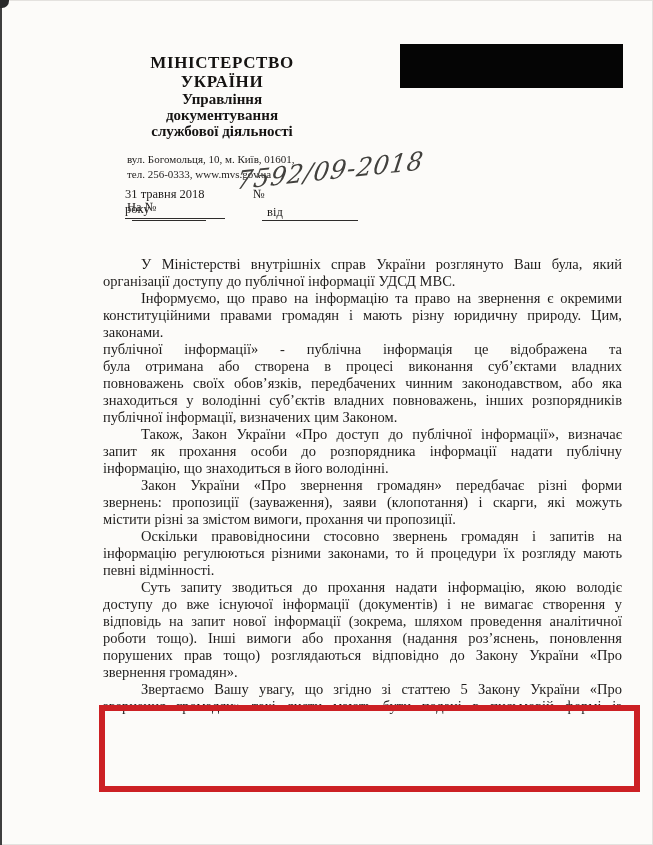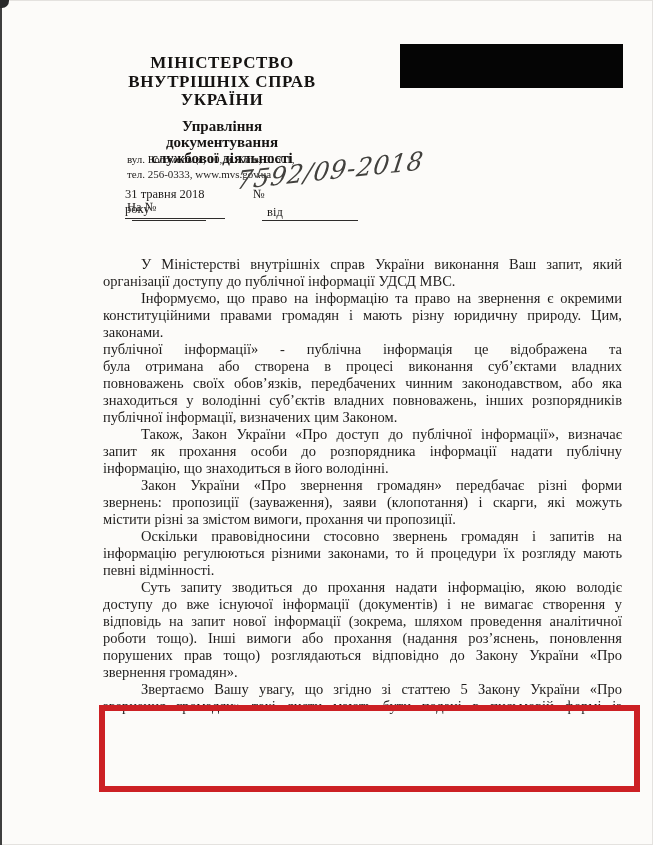--- a/index.html
+++ b/index.html
@@ -12,21 +12,21 @@
     font-family:"Liberation Serif","DejaVu Serif",serif;
     color:#1f1d1c;
   }
   
   .scan-edge-left{position:absolute;left:0;top:0;width:2px;height:845px;background:#3f3f3f;}
   .scan-corner{position:absolute;left:0;top:0;width:9px;height:8px;background:#2a2a2a;border-bottom-right-radius:7px;}
 
   
   .letterhead{position:absolute;left:72px;top:54px;width:300px;text-align:center;}
   .ministry div{font-weight:bold;font-size:17px;line-height:18.6px;letter-spacing:.6px;color:#151312;}
-  .department{margin-top:8px;}
+  .department{margin-top:0;}
   .department div{font-weight:bold;font-size:15px;line-height:16px;color:#151312;}
   .address-block{position:absolute;left:127px;top:152px;font-size:11px;line-height:15px;}
 
   
   .form span{position:absolute;font-size:12.5px;margin-left:25px;}
   .date-underlined{left:100px;top:187px;width:100px;border-bottom:1.4px solid #2e2c2b;padding-bottom:1px;}
   .no-sign{left:228px;top:187px;}
   .na-no{left:102px;top:200px;}
   .vid{left:242px;top:205px;}
   .blank-line{position:absolute;height:0;border-bottom:1.6px solid #2e2c2b;}
@@ -67,21 +67,20 @@
 <body>
 
 <div class="page">
 
   <div class="scan-edge-left"></div>
   <div class="scan-corner"></div>
 
   <header class="letterhead">
     <div class="ministry">
       <div>МІНІСТЕРСТВО</div>
-      <div>ВНУТРІШНІХ СПРАВ</div>
       <div>УКРАЇНИ</div>
     </div>
     <div class="department">
       <div>Управління</div>
       <div>документування</div>
       <div>службової діяльності</div>
     </div>
   </header>
 
   <div class="address-block">
@@ -97,21 +96,21 @@
     <div class="blank-line u1"></div>
     <div class="blank-line u2"></div>
   </div>
 
   <div class="handwriting">7592/09-2018</div>
 
   <div class="redaction"></div>
 
   <main class="body-block">
 
-    <div class="ln first">У Міністерстві внутрішніх справ України виконання Ваш запит, який</div>
+    <div class="ln first">У Міністерстві внутрішніх справ України розглянуто Ваш була, який</div>
     <div class="ln end">організації доступу до публічної інформації УДСД МВС.</div>
 
     <div class="ln first">Інформуємо, що право на інформацію та право на звернення є окремими</div>
     <div class="ln">конституційними правами громадян і мають різну юридичну природу. Цим,</div>
     <div class="ln end">законами.</div>
 
     <div class="ln">публічної інформації» - публічна інформація це відображена та</div>
     <div class="ln">була отримана або створена в процесі виконання суб’єктами владних</div>
     <div class="ln">повноважень своїх обов’язків, передбачених чинним законодавством, або яка</div>
     <div class="ln">знаходиться у володінні суб’єктів владних повноважень, інших розпорядників</div>

